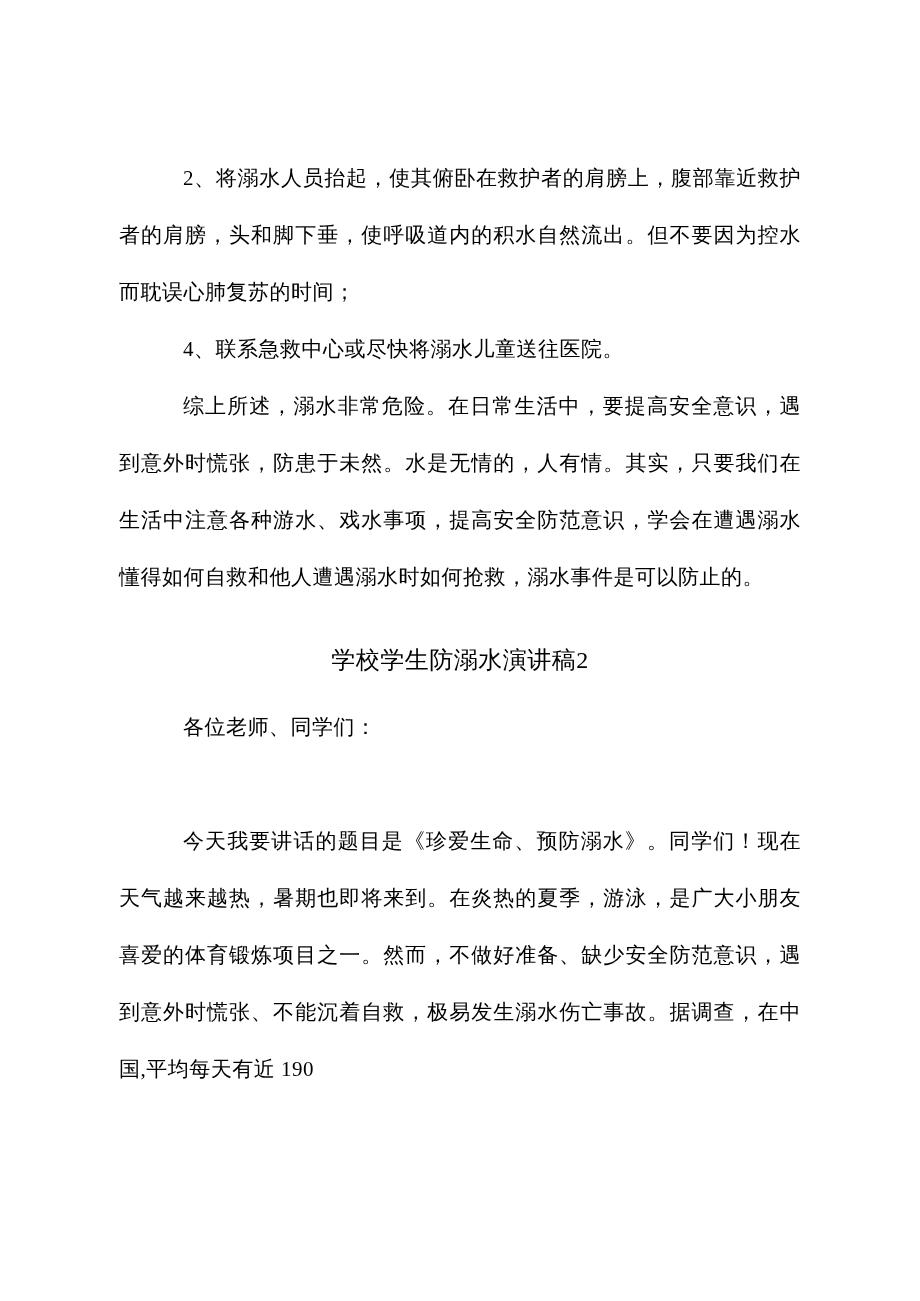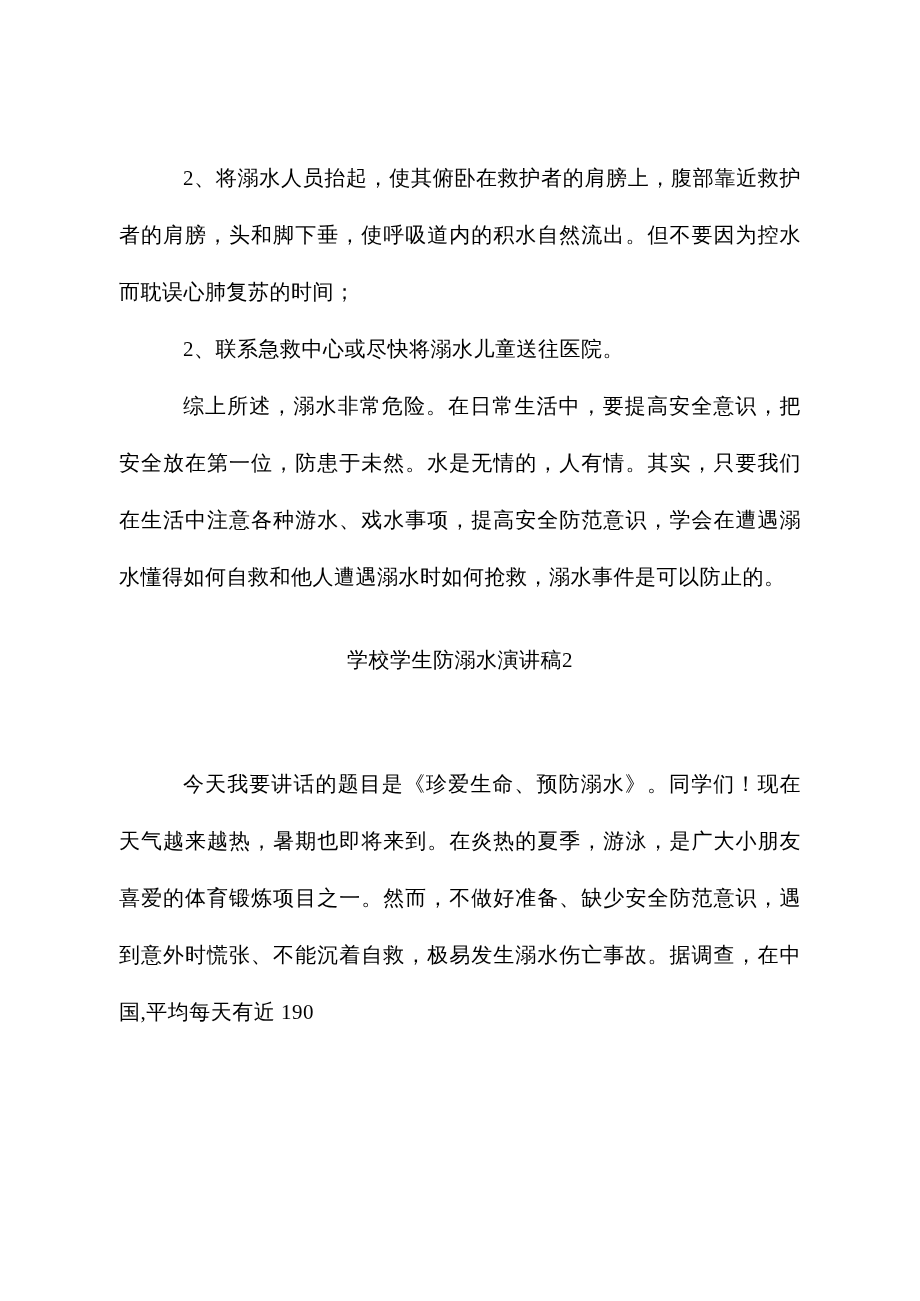--- a/index.html
+++ b/index.html
@@ -24,41 +24,42 @@
   .para {
     margin: 0;
     text-indent: 64px;
     text-align: justify;
     letter-spacing: 0.5px;
   }
   .heading {
     margin: 26px 0 10px 0;
     text-align: center;
     font-weight: normal;
-    font-size: 21px;
+    font-size: 24px;
     line-height: 57px;
     letter-spacing: 0.5px;
   }
   .blank-line {
     height: 57px;
   }
 </style>
 </head>
 <body>
 
 <div class="page">
 
   <p class="para">2、将溺水人员抬起，使其俯卧在救护者的肩膀上，腹部靠近救护者的肩膀，头和脚下垂，使呼吸道内的积水自然流出。但不要因为控水而耽误心肺复苏的时间；</p>
 
 
-  <p class="para">2、联系急救中心或尽快将溺水儿童送往医院。</p>
+  <p class="para">4、联系急救中心或尽快将溺水儿童送往医院。</p>
 
-  <p class="para">综上所述，溺水非常危险。在日常生活中，要提高安全意识，把安全放在第一位，防患于未然。水是无情的，人有情。其实，只要我们在生活中注意各种游水、戏水事项，提高安全防范意识，学会在遭遇溺水懂得如何自救和他人遭遇溺水时如何抢救，溺水事件是可以防止的。</p>
+  <p class="para">综上所述，溺水非常危险。在日常生活中，要提高安全意识，遇到意外时慌张，防患于未然。水是无情的，人有情。其实，只要我们在生活中注意各种游水、戏水事项，提高安全防范意识，学会在遭遇溺水懂得如何自救和他人遭遇溺水时如何抢救，溺水事件是可以防止的。</p>
 
   <h2 class="heading">学校学生防溺水演讲稿2</h2>
 
+  <p class="para">各位老师、同学们：</p>
 
 
   <div class="blank-line"></div>
 
   <p class="para">今天我要讲话的题目是《珍爱生命、预防溺水》。同学们！现在天气越来越热，暑期也即将来到。在炎热的夏季，游泳，是广大小朋友喜爱的体育锻炼项目之一。然而，不做好准备、缺少安全防范意识，遇到意外时慌张、不能沉着自救，极易发生溺水伤亡事故。据调查，在中国,平均每天有近 190</p>
 
 </div>
 
 </body></html>

